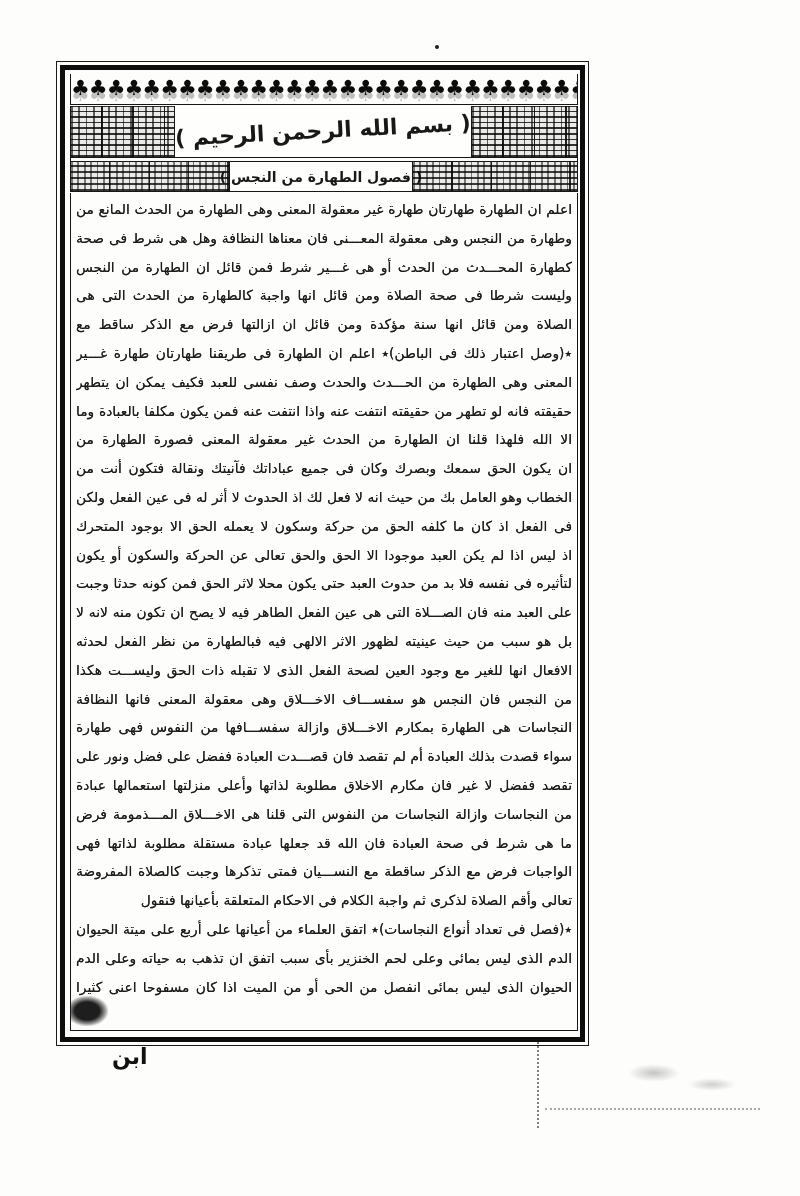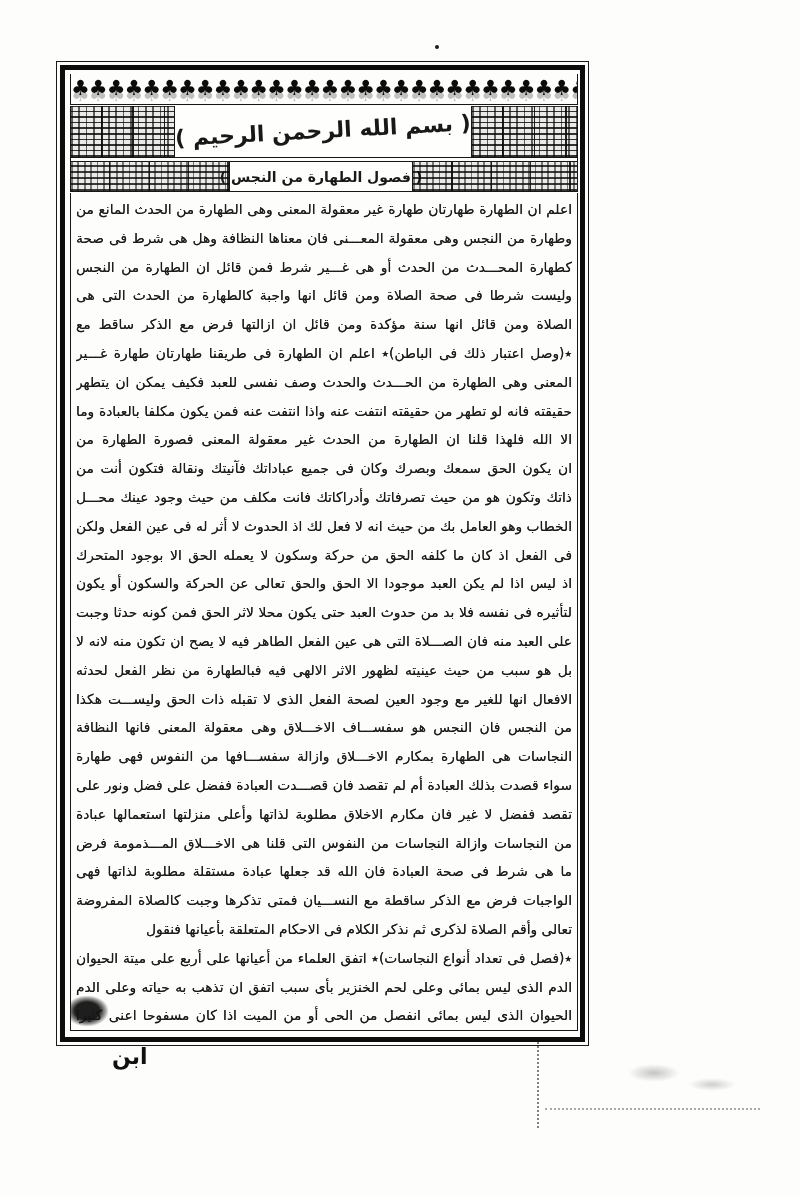--- a/index.html
+++ b/index.html
@@ -145,36 +145,35 @@
       <div class="text-line">اعلم ان الطهارة طهارتان طهارة غير معقولة المعنى وهى الطهارة من الحدث المانع من الصلاة</div>
       <div class="text-line">وطهارة من النجس وهى معقولة المعـــنى فان معناها النظافة وهل هى شرط فى صحة الصـــلاة</div>
       <div class="text-line">كطهارة المحـــدث من الحدث أو هى غـــير شرط فمن قائل ان الطهارة من النجس فرض مطلقا</div>
       <div class="text-line">وليست شرطا فى صحة الصلاة ومن قائل انها واجبة كالطهارة من الحدث التى هى شرط فى صحة</div>
       <div class="text-line">الصلاة ومن قائل انها سنة مؤكدة ومن قائل ان ازالتها فرض مع الذكر ساقط مع النســـيان</div>
       <div class="text-line">٭(وصل اعتبار ذلك فى الباطن)٭ اعلم ان الطهارة فى طريقنا طهارتان طهارة غـــير معقولة</div>
       <div class="text-line">المعنى وهى الطهارة من الحـــدث والحدث وصف نفسى للعبد فكيف يمكن ان يتطهر الشئ من</div>
       <div class="text-line">حقيقته فانه لو تطهر من حقيقته انتفت عنه واذا انتفت عنه فمن يكون مكلفا بالعبادة وما ثم</div>
       <div class="text-line">الا الله فلهذا قلنا ان الطهارة من الحدث غير معقولة المعنى فصورة الطهارة من الحـــدث عندنا</div>
       <div class="text-line">ان يكون الحق سمعك وبصرك وكان فى جميع عباداتك فآنيتك ونقالة فتكون أنت من حيث</div>
-      <div class="text-line">ذاتك وتكون هو من حيث تصرفاتك وأدراكاتك فانت مكلف من حيث وجود عينك محـــل</div>
       <div class="text-line">الخطاب وهو العامل بك من حيث انه لا فعل لك اذ الحدوث لا أثر له فى عين الفعل ولكن ليحكم</div>
       <div class="text-line">فى الفعل اذ كان ما كلفه الحق من حركة وسكون لا يعمله الحق الا بوجود المتحرك والســـاكن</div>
       <div class="text-line">اذ ليس اذا لم يكن العبد موجودا الا الحق والحق تعالى عن الحركة والسكون أو يكون محلا</div>
       <div class="text-line">لتأثيره فى نفسه فلا بد من حدوث العبد حتى يكون محلا لاثر الحق فمن كونه حدثا وجبت الطهارة</div>
       <div class="text-line">على العبد منه فان الصـــلاة التى هى عين الفعل الطاهر فيه لا يصح ان تكون منه لانه لا أثر له</div>
       <div class="text-line">بل هو سبب من حيث عينيته لظهور الاثر الالهى فيه فبالطهارة من نظر الفعل لحدثه صحت</div>
       <div class="text-line">الافعال انها للغير مع وجود العين لصحة الفعل الذى لا تقبله ذات الحق وليســـت هكذا الطهارة</div>
       <div class="text-line">من النجس فان النجس هو سفســـاف الاخـــلاق وهى معقولة المعنى فانها النظافة فالطهارة من</div>
       <div class="text-line">النجاسات هى الطهارة بمكارم الاخـــلاق وازالة سفســـافها من النفوس فهى طهارة النفوس</div>
       <div class="text-line">سواء قصدت بذلك العبادة أم لم تقصد فان قصـــدت العبادة ففضل على فضل ونور على نور وان لم</div>
       <div class="text-line">تقصد ففضل لا غير فان مكارم الاخلاق مطلوبة لذاتها وأعلى منزلتها استعمالها عبادة بالطهارة</div>
       <div class="text-line">من النجاسات وازالة النجاسات من النفوس التى قلنا هى الاخـــلاق المـــذمومة فرض عنـــدنا</div>
       <div class="text-line">ما هى شرط فى صحة العبادة فان الله قد جعلها عبادة مستقلة مطلوبة لذاتها فهى كــــــــسائر</div>
       <div class="text-line">الواجبات فرض مع الذكر ساقطة مع النســـيان فمتى تذكرها وجبت كالصلاة المفروضة قال</div>
-      <div class="text-line no-stretch">تعالى وأقم الصلاة لذكرى ثم نذكر الكلام فى الاحكام المتعلقة بأعيانها فنقول</div>
+      <div class="text-line no-stretch">تعالى وأقم الصلاة لذكرى ثم واجبة الكلام فى الاحكام المتعلقة بأعيانها فنقول</div>
       <div class="text-line">٭(فصل فى تعداد أنواع النجاسات)٭ اتفق العلماء من أعيانها على أربع على ميتة الحيوان ذى</div>
       <div class="text-line">الدم الذى ليس بمائى وعلى لحم الخنزير بأى سبب اتفق ان تذهب به حياته وعلى الدم نفسه من</div>
       <div class="text-line">الحيوان الذى ليس بمائى انفصل من الحى أو من الميت اذا كان مسفوحا اعنى كثيرا وعلى بول</div>
     </div>
 
   <div class="ink-blot"></div>
 
   <div class="catchword">ابن</div>
 
   <div class="dot-artifact"></div>

